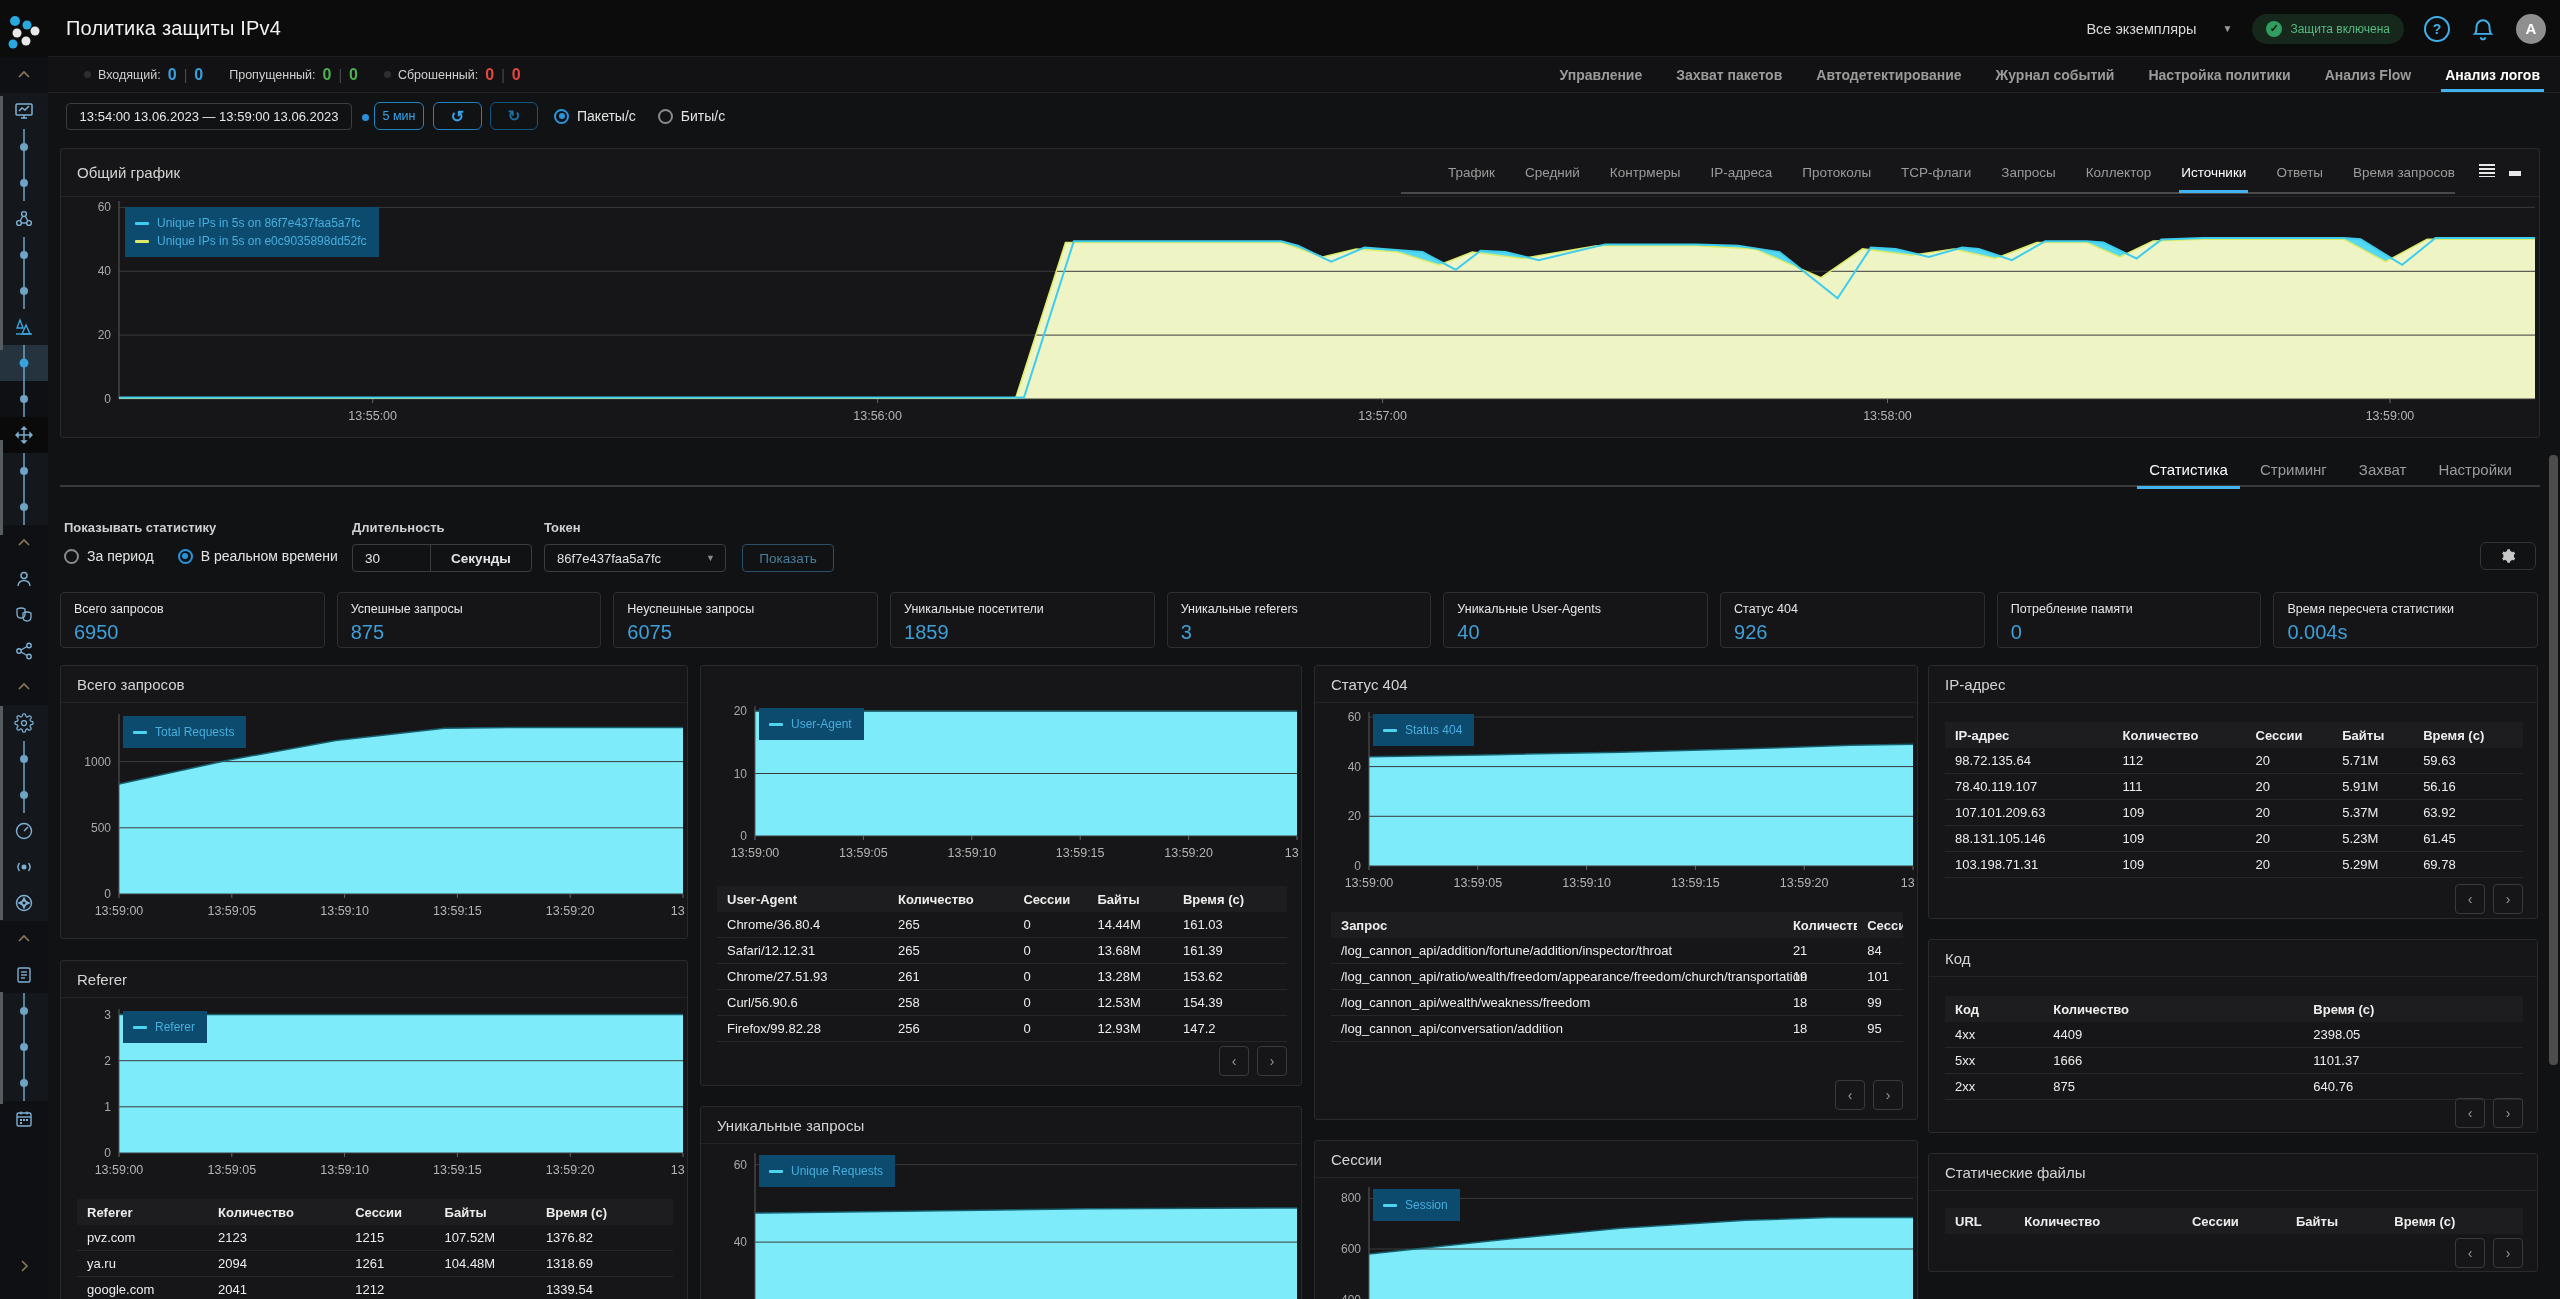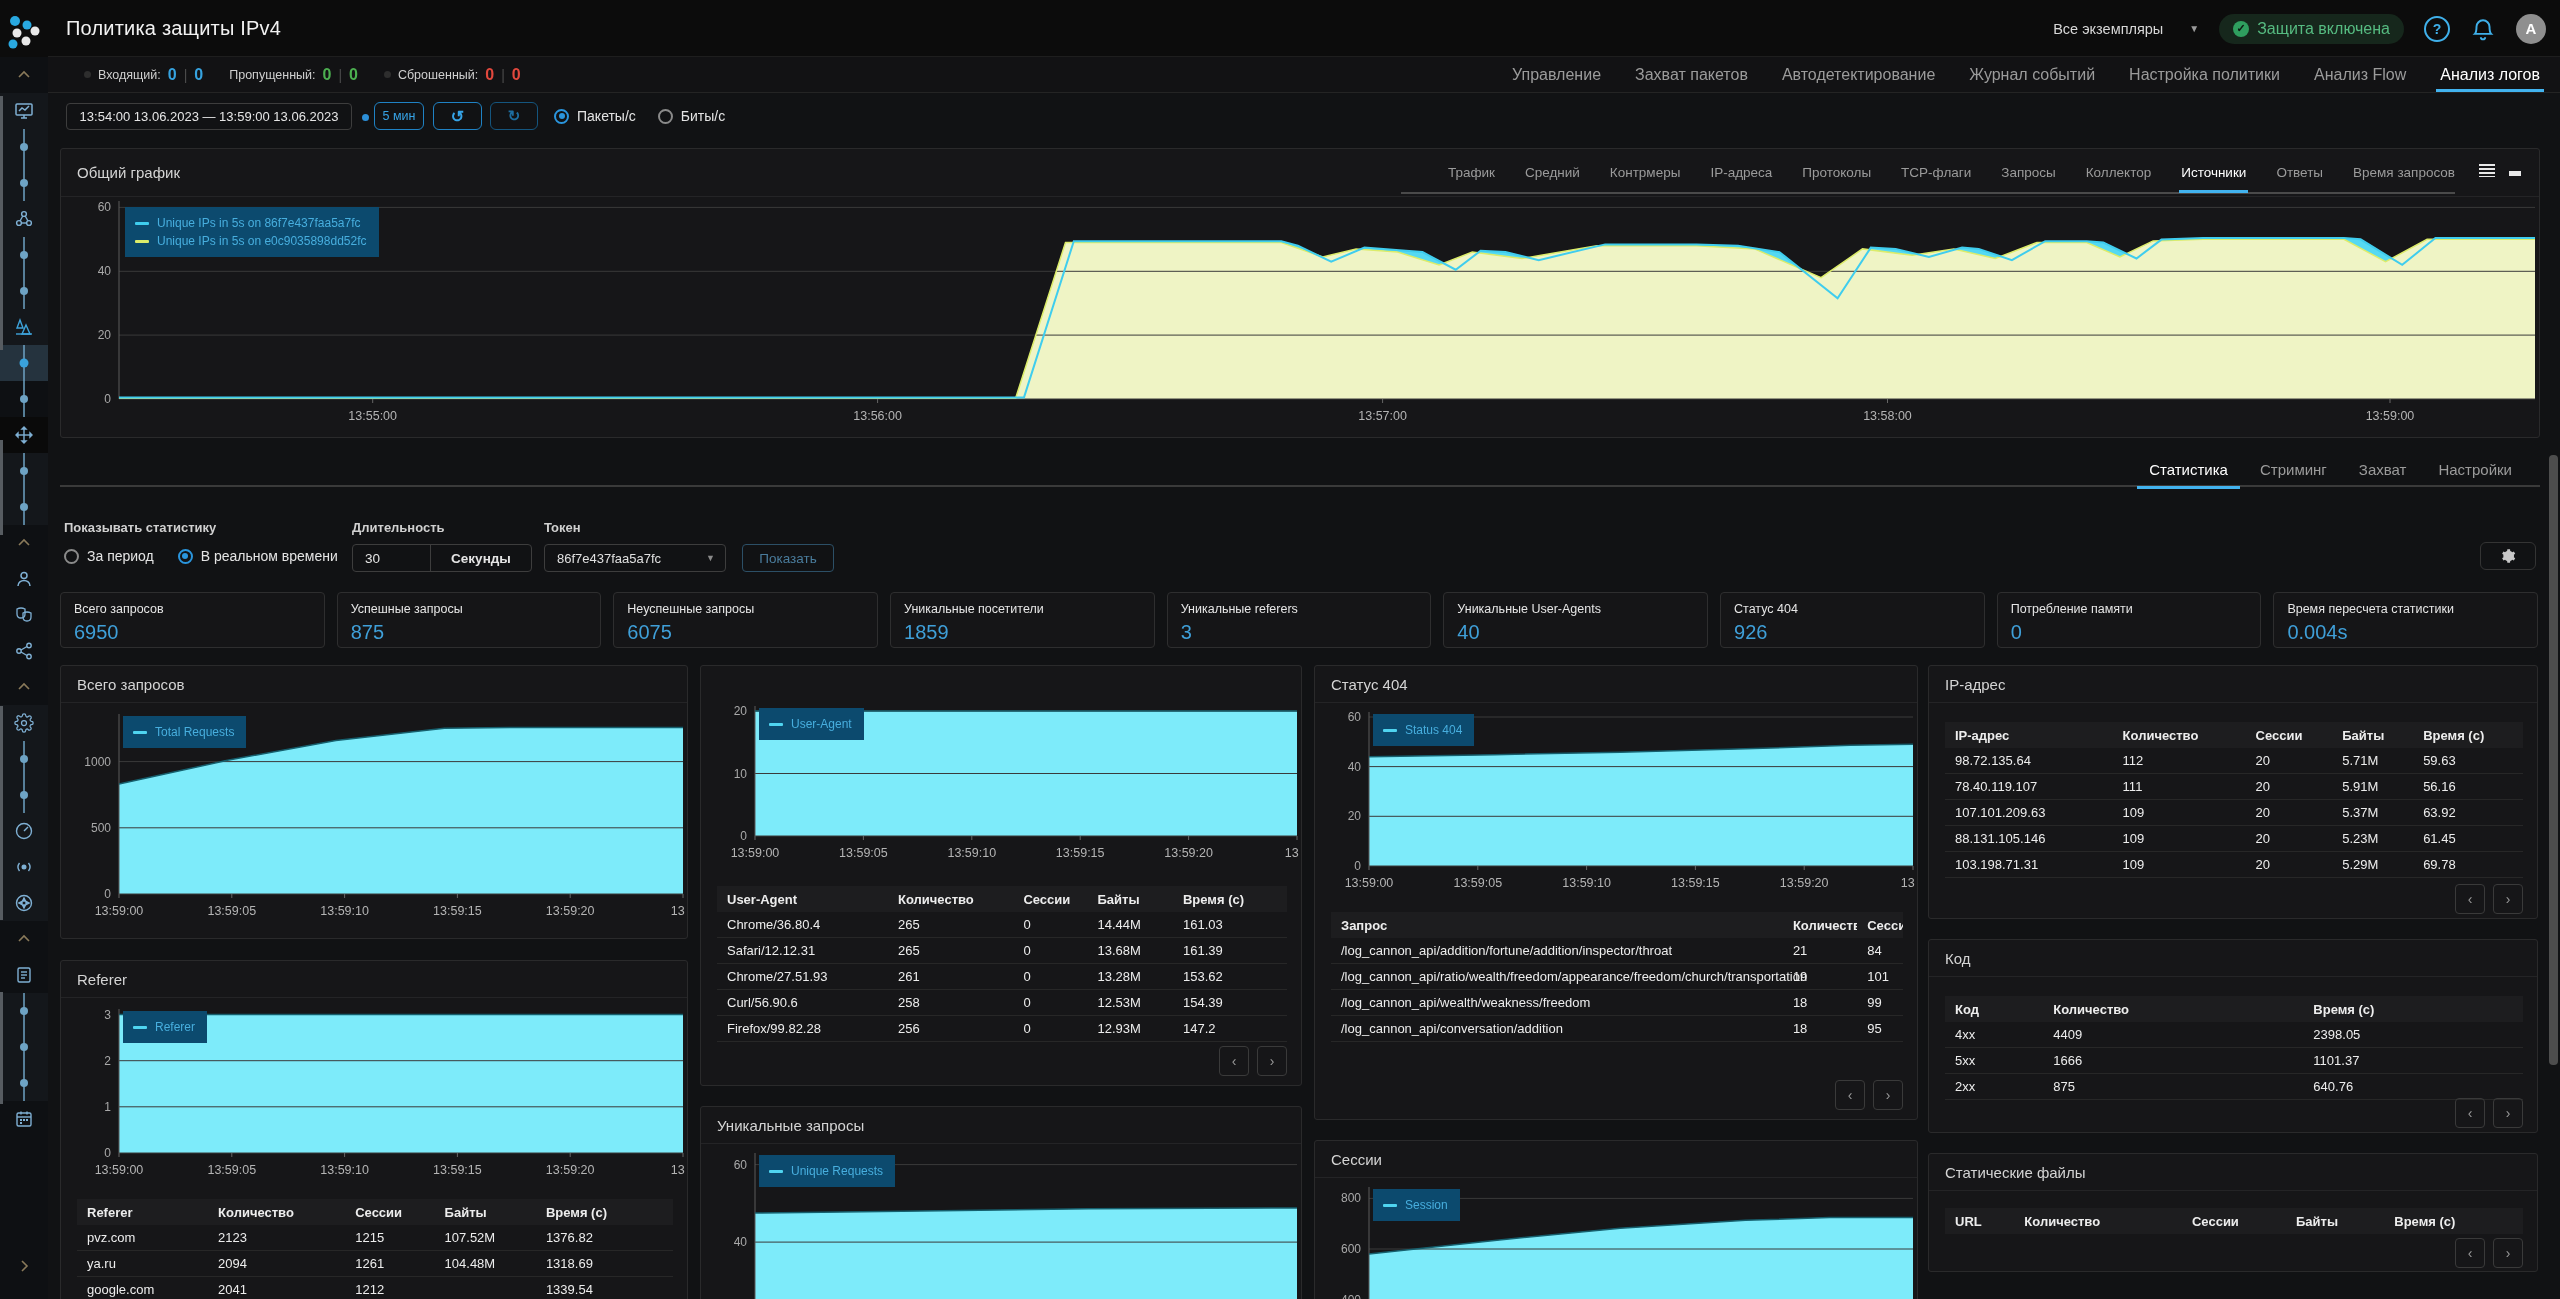--- a/index.html
+++ b/index.html
@@ -14,34 +14,34 @@
 .srow.darker { background:#0a0a0a; }
 .srow.tint { background:#14171b; }
 
 #header { position:absolute; left:48px; top:0; width:2512px; height:57px; background:#0c0c0c; border-bottom:1px solid #1e1e1e; }
 #title { position:absolute; left:18px; top:17px; font-size:20px; color:#f2f2f2; font-weight:400; letter-spacing:.2px; }
 #hdr-right { position:absolute; right:14px; top:0; height:57px; display:flex; align-items:center; gap:20px; }
 #instances { display:flex; align-items:center; gap:26px; color:#d8d8d8; font-size:14.5px; }
 #instances .chev { color:#9a9a9a; font-size:10px; }
 #badge { display:flex; align-items:center; gap:8px; background:#16271c; border-radius:15px; height:30px; padding:0 14px; }
 #badge .ck { width:16px; height:16px; border-radius:50%; background:#2f9e5f; color:#0d1a12; font-size:11px; font-weight:bold; display:flex; align-items:center; justify-content:center; }
-#badge span.txt { color:#56bb81; font-size:16px; }
+#badge span.txt { color:#56bb81; font-size:12px; }
 .hicon { width:26px; height:26px; border-radius:50%; border:2px solid #3fb0ea; color:#3fb0ea; display:flex; align-items:center; justify-content:center; font-size:14px; font-weight:bold; }
 #bell { border:none; width:26px; height:26px; }
 #avatar { width:30px; height:30px; border-radius:50%; background:#8f8f8f; color:#fff; display:flex; align-items:center; justify-content:center; font-size:15px; font-weight:bold; }
 
 #statusbar { position:absolute; left:48px; top:57px; width:2512px; height:36px; background:#121214; border-bottom:1px solid #242424; }
 #counters { position:absolute; left:36px; top:0; height:35px; display:flex; align-items:center; gap:26px; }
 .counter { display:flex; align-items:center; gap:7px; }
 .counter .pre { width:7px; height:7px; border-radius:50%; background:#2e2e2e; }
 .counter .lbl { color:#cfcfcf; font-size:12.5px; }
 .counter .v { font-size:16px; font-weight:bold; }
 .counter .sep { color:#4a4a4a; font-size:14px; }
 #main-tabs { position:absolute; right:20px; top:0; height:35px; display:flex; align-items:stretch; gap:34px; }
-.mtab { color:#9b9b9b; font-size:16px; display:flex; align-items:center; position:relative; cursor:pointer; }
+.mtab { color:#9b9b9b; font-size:14px; display:flex; align-items:center; position:relative; cursor:pointer;font-weight:bold; }
 .mtab.active { color:#ffffff; }
 .mtab.active:after { content:""; position:absolute; left:-4px; right:-4px; bottom:0; height:3px; background:#42b3ef; }
 
 #toolbar { position:absolute; left:48px; top:93px; width:2512px; height:47px; }
 #rangebox { position:absolute; left:18px; top:10px; width:286px; height:27px; border:1px solid #3d3d3d; border-radius:4px; color:#e6e6e6; font-size:13px; display:flex; align-items:center; justify-content:center; background:transparent; }
 #bluedot { position:absolute; left:314px; top:21px; width:7px; height:7px; border-radius:50%; background:#2c8fd8; }
 .tbtn { position:absolute; top:9px; height:28px; border-radius:6px; display:flex; align-items:center; justify-content:center; }
 #btn-5min { left:326px; width:50px; border:1px solid #1f82c4; color:#36a3e6; font-size:12.5px; }
 #btn-undo { left:385px; width:49px; border:1px solid #1f82c4; color:#36a3e6; font-size:16px; font-weight:bold; }
 #btn-refresh { left:442px; width:48px; border:1px solid #14557e; color:#1d6ea1; font-size:15px; font-weight:bold; }

